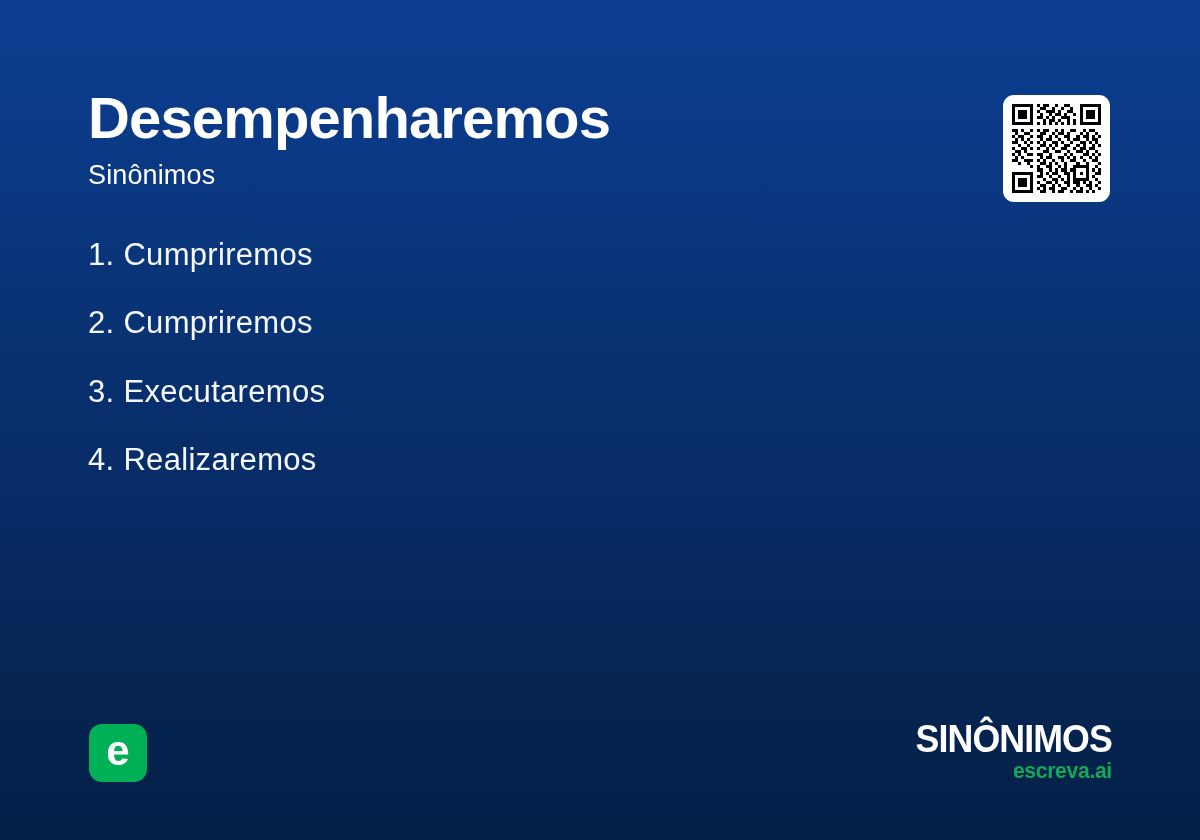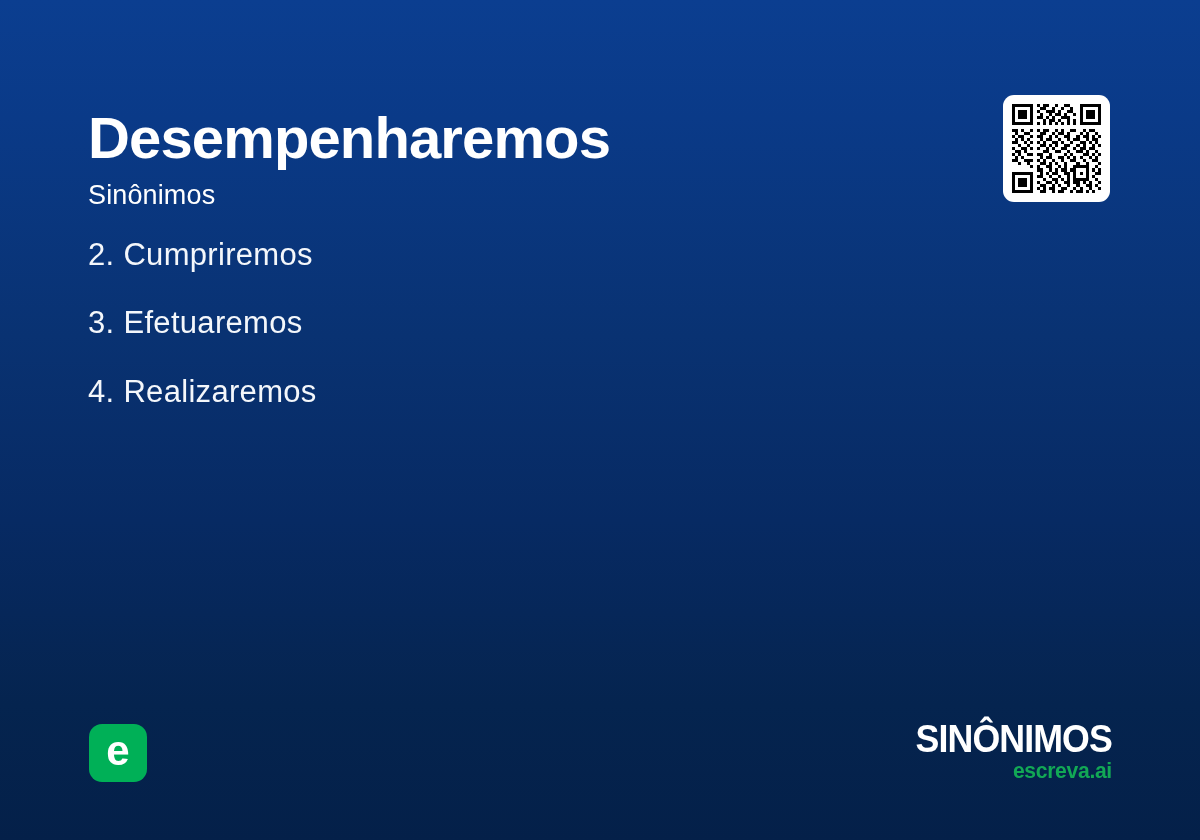--- a/index.html
+++ b/index.html
@@ -37,21 +37,20 @@
     width: 860px;
   }
 
   .word-title {
     font-size: 58px;
     line-height: 1.05;
     font-weight: 700;
     color: #ffffff;
     letter-spacing: -0.015em;
     white-space: nowrap;
-    margin-top: 20px;
   }
 
   .word-subtitle {
     margin-top: 12px;
     font-size: 27px;
     line-height: 1.1;
     font-weight: 500;
     color: #ffffff;
     letter-spacing: 0.005em;
   }
@@ -397,26 +396,30 @@
           <rect x="19" y="28" width="1" height="1"></rect>
         <rect x="21" y="28" width="2" height="1"></rect>
           <rect x="24" y="28" width="1" height="1"></rect>
         <rect x="26" y="28" width="1" height="1"></rect>
       </g>
     </svg>
   </div>
 
   <ol class="syn-list">
     <li class="syn-item">
+      <span class="syn-index">1.</span>
+      <span>Cumpriremos</span>
+    </li>
+    <li class="syn-item">
       <span class="syn-index">2.</span>
       <span>Cumpriremos</span>
     </li>
     <li class="syn-item">
       <span class="syn-index">3.</span>
-      <span>Efetuaremos</span>
+      <span>Executaremos</span>
     </li>
     <li class="syn-item">
       <span class="syn-index">4.</span>
       <span>Realizaremos</span>
     </li>
   </ol>
 
   <div class="app-badge">
     <span class="app-badge-letter">e</span>
   </div>

